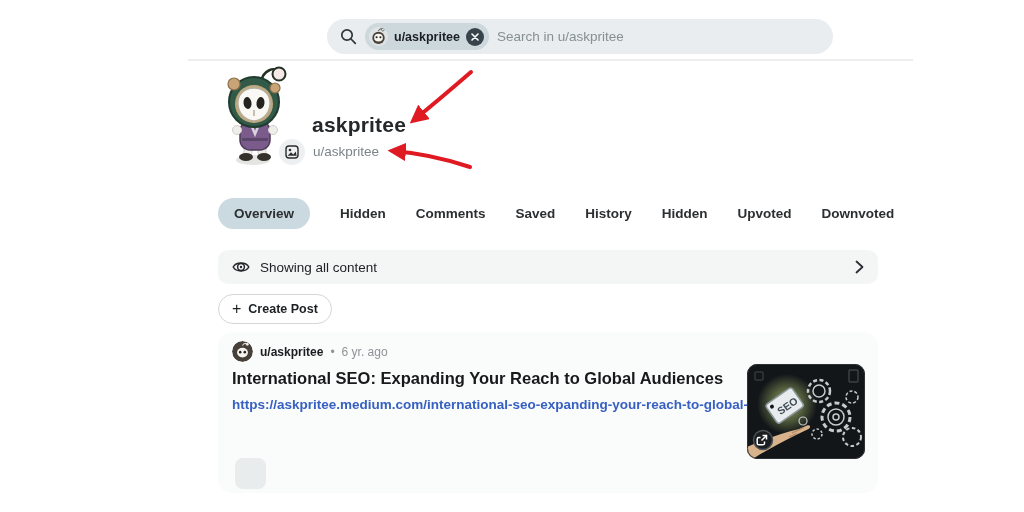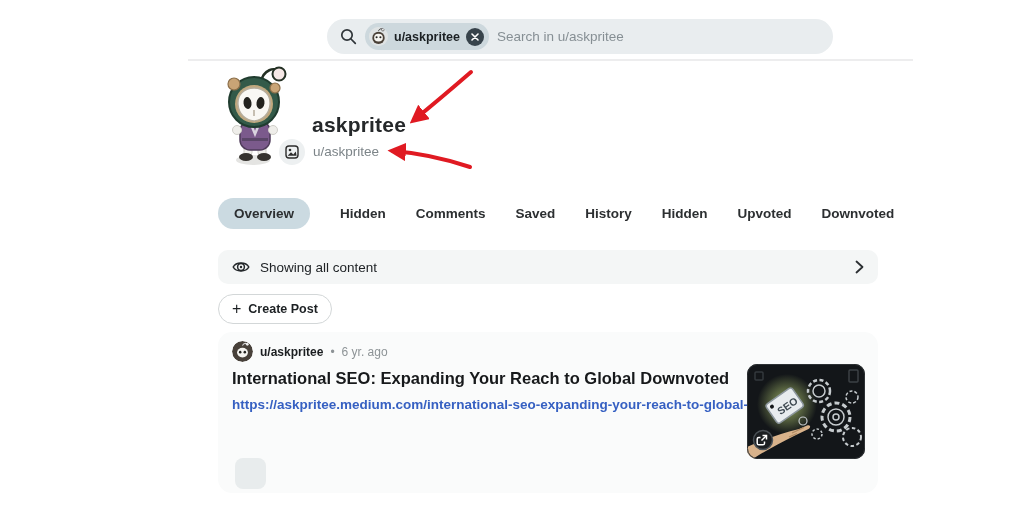--- a/index.html
+++ b/index.html
@@ -202,21 +202,21 @@
           <circle cx="14.6" cy="3.2" r="1.3" fill="#eee"></circle>
           <ellipse cx="10" cy="11" rx="5.2" ry="4.6" fill="#f6f5f1"></ellipse>
           <circle cx="7.8" cy="10.6" r="1.2" fill="#23231f"></circle>
           <circle cx="12.2" cy="10.6" r="1.2" fill="#23231f"></circle>
         </svg>
       </span>
       <span class="post-author">u/askpritee</span>
       <span class="post-sep">•</span>
       <span class="post-age">6 yr. ago</span>
     </div>
-    <div class="post-title">International SEO: Expanding Your Reach to Global Downvoted</div>
+    <div class="post-title">International SEO: Expanding Your Reach to Global Audiences</div>
     <a class="post-link">https://askpritee.medium.com/international-seo-expanding-your-reach-to-global-audi...</a>
 
     <div class="post-thumb">
       <svg width="118" height="95" viewBox="0 0 118 95">
         <defs>
           <radialGradient id="glow" cx="50%" cy="50%" r="50%">
             <stop offset="0%" stop-color="#eef3d2" stop-opacity="0.95"></stop>
             <stop offset="45%" stop-color="#a9bf6e" stop-opacity="0.5"></stop>
             <stop offset="100%" stop-color="#a9bf6e" stop-opacity="0"></stop>
           </radialGradient>

